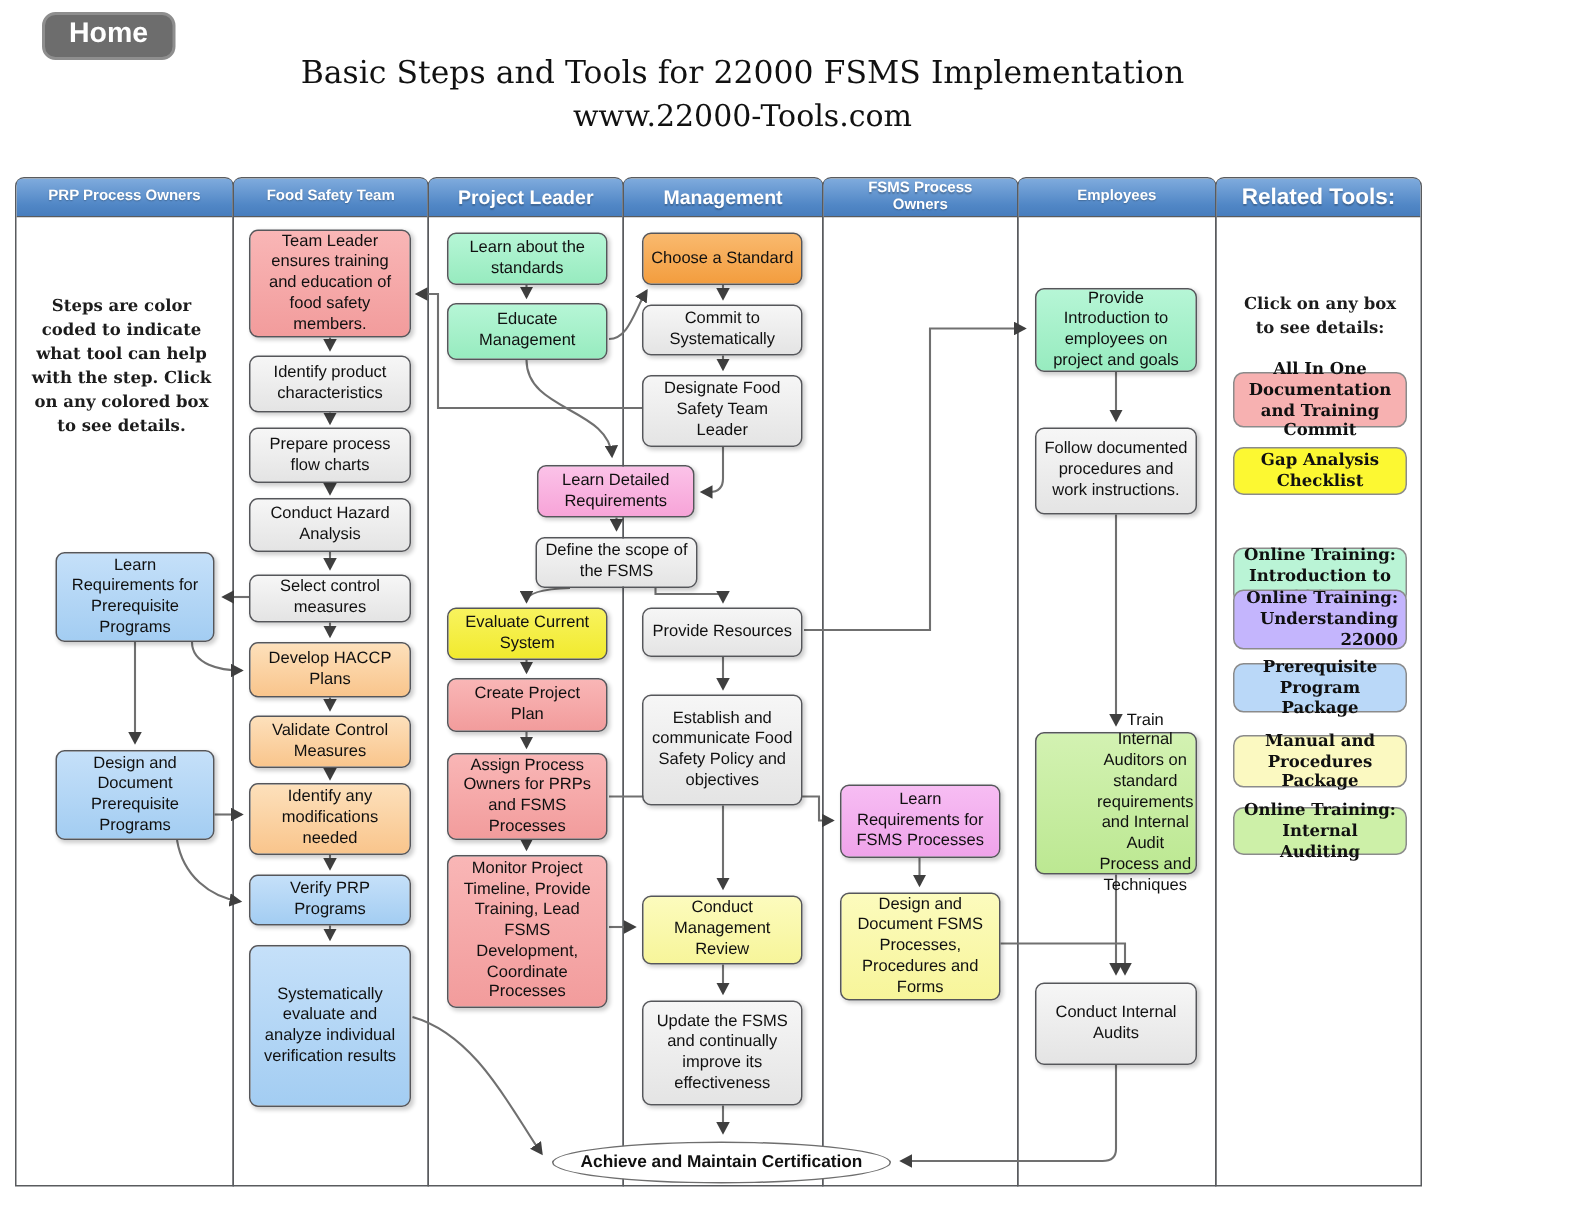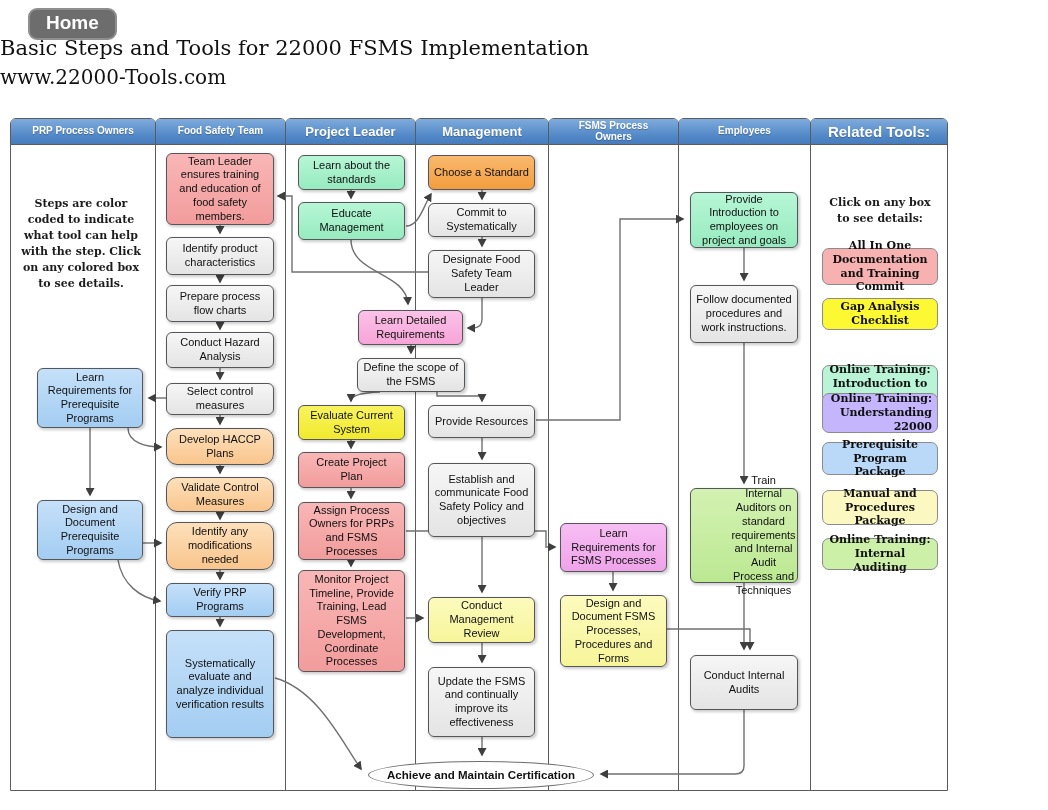--- a/index.html
+++ b/index.html
@@ -2,42 +2,42 @@
 <html><head>
 <meta charset="utf-8">
 <style>
   html,body{margin:0;padding:0;background:#ffffff;font-family:"Liberation Sans",sans-serif;}
   .canvas{position:relative;width:952px;height:810px;background:#fff;overflow:hidden;}
 
   .home-btn{position:absolute;left:28px;top:8px;padding:2px 16px 4px;background:#6d6d6d;
     border:2px solid #8e8e8e;border-radius:9px;color:#fff;font-weight:bold;font-size:19px;
     font-family:"Liberation Sans",sans-serif;cursor:pointer;}
 
-  .title{position:absolute;left:0;top:36px;width:990px;
+  .title{position:absolute;left:0;top:36px;width:990px;text-align:center;
     font-family:"DejaVu Serif",serif;color:#111;}
   .title .l1{font-size:21px;}
   .title .l2{font-size:20px;margin-top:5px;}
 
   .col{position:absolute;top:118px;height:673px;box-sizing:border-box;
     border:1.5px solid #595b5e;border-radius:6px 6px 0 0;background:transparent;}
   .col-head{height:25px;display:flex;align-items:center;justify-content:center;text-align:center;
     background:linear-gradient(#7fabdd,#5187c6 70%,#477dbd);
     border-bottom:1.5px solid #595b5e;border-radius:4px 4px 0 0;
     color:#fff;font-weight:bold;line-height:1.05;text-shadow:0 1px 1px rgba(0,0,0,.25);}
   .h-sm{font-size:10px;} .h-md{font-size:13px;} .h-xl{font-size:15px;}
 
   .box{position:absolute;box-sizing:border-box;display:flex;align-items:center;justify-content:center;
     text-align:center;padding:2px 5px;border:1.5px solid #55565a;border-radius:6px;
     font-size:11px;line-height:1.25;color:#101010;box-shadow:1.5px 1.5px 3px rgba(0,0,0,.20);}
   .tool{font-family:"DejaVu Serif",serif;font-weight:bold;font-size:11px;border-color:#8b8b8b;
     border-radius:7px;box-shadow:none;}
 
   .c-gray{background:linear-gradient(#f6f6f6,#e4e4e4);}
   .c-salmon{background:linear-gradient(#f9b6b6,#f29c9c);}
-  .c-peach{background:linear-gradient(#fddfb9,#f9c astronomy);border-radius:11px;}
+  .c-peach{background:linear-gradient(#fddfb9,#f9c astronomy);}
   .c-peach{background:linear-gradient(#fde0bb,#f9c58c);}
   .c-orange{background:linear-gradient(#f9b96e,#f39d3e);}
   .c-mint{background:linear-gradient(#b6f6d6,#97ebbf);}
   .c-pink{background:linear-gradient(#fbc2e8,#f7a4d8);}
   .c-magenta{background:linear-gradient(#f7bdf3,#efa3ea);}
   .c-yellow{background:linear-gradient(#f8f35e,#f1ea2e);}
   .c-paleyellow{background:linear-gradient(#fcfbbd,#f7f59a);}
   .c-blue{background:linear-gradient(#c5e0f9,#a3cdf2);}
   .c-green{background:linear-gradient(#d3f2b2,#bce892);padding-left:44px;}
 

